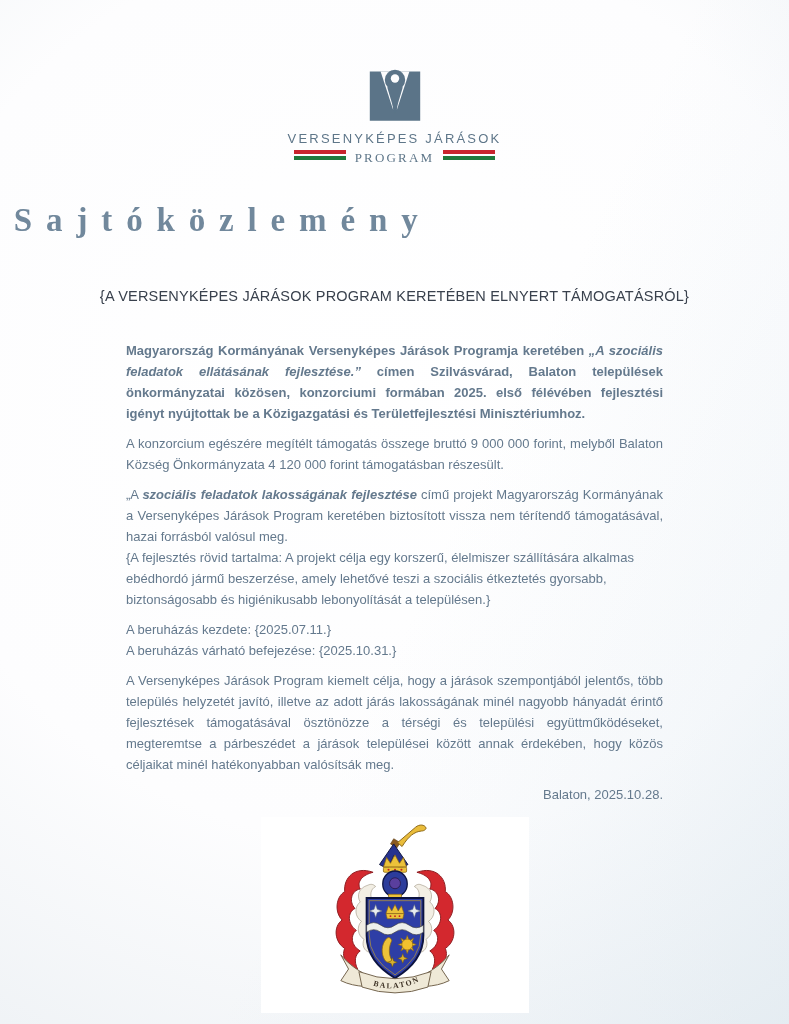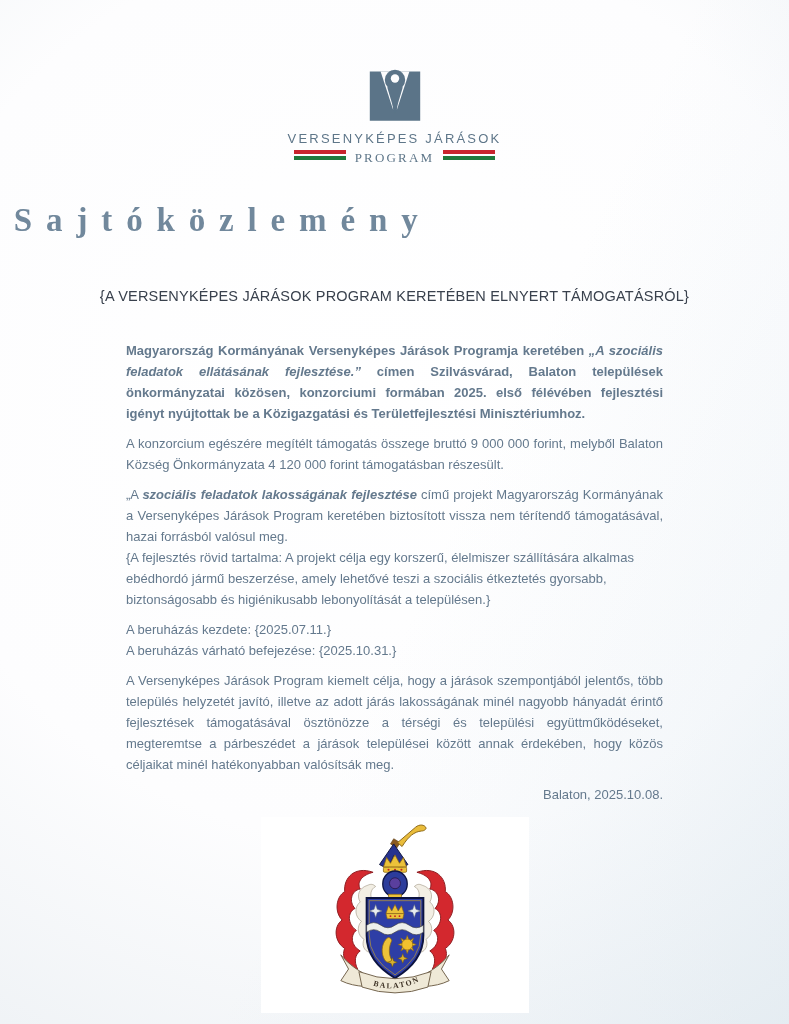--- a/index.html
+++ b/index.html
@@ -112,21 +112,21 @@
     <p class="justify tight"><span>„A </span><span class="bi">szociális feladatok lakosságának fejlesztése</span><span> című projekt Magyarország Kormányának a Versenyképes Járások Program keretében biztosított vissza nem térítendő támogatásával, hazai forrásból valósul meg.</span></p>
     <p>{A fejlesztés rövid tartalma: A projekt célja egy korszerű, élelmiszer szállítására alkalmas ebédhordó jármű beszerzése, amely lehetővé teszi a szociális étkeztetés gyorsabb, biztonságosabb és higiénikusabb lebonyolítását a településen.}</p>
 
     <div class="dates">
       <p>A beruházás kezdete: {2025.07.11.}</p>
       <p>A beruházás várható befejezése: {2025.10.31.}</p>
     </div>
 
     <p class="justify">A Versenyképes Járások Program kiemelt célja, hogy a járások szempontjából jelentős, több település helyzetét javító, illetve az adott járás lakosságának minél nagyobb hányadát érintő fejlesztések támogatásával ösztönözze a térségi és települési együttműködéseket, megteremtse a párbeszédet a járások települései között annak érdekében, hogy közös céljaikat minél hatékonyabban valósítsák meg.</p>
 
-    <p class="dateline">Balaton, 2025.10.08.</p>
+    <p class="dateline">Balaton, 2025.10.28.</p>
   </main>
 
   <div class="crest-bg">
     <svg width="142" height="187" viewBox="0 0 220 290" aria-hidden="true">
 
       <g id="mantL">
         <path d="M76,78 C48,68 30,86 32,108 C18,116 16,140 28,152 C14,162 16,186 32,196 C26,210 36,226 52,228 C46,216 48,206 56,200 C42,192 40,176 50,168 C36,158 36,140 48,134 C38,124 42,106 56,104 C50,92 60,82 76,78 Z" fill="#d3282e" stroke="#8c1b1f" stroke-width="1.5"></path>
         <path d="M68,98 C54,102 50,114 56,124 C46,132 48,148 58,154 C50,162 52,176 62,182 C58,190 62,200 70,202 C66,190 70,182 76,178 C66,170 66,156 74,150 C64,142 66,128 76,124 C70,114 72,104 80,100 C76,96 72,96 68,98 Z" fill="#f2eee4" stroke="#a59c8b" stroke-width="1"></path>
       </g>
       <use href="#mantL" transform="translate(220,0) scale(-1,1)"></use>

